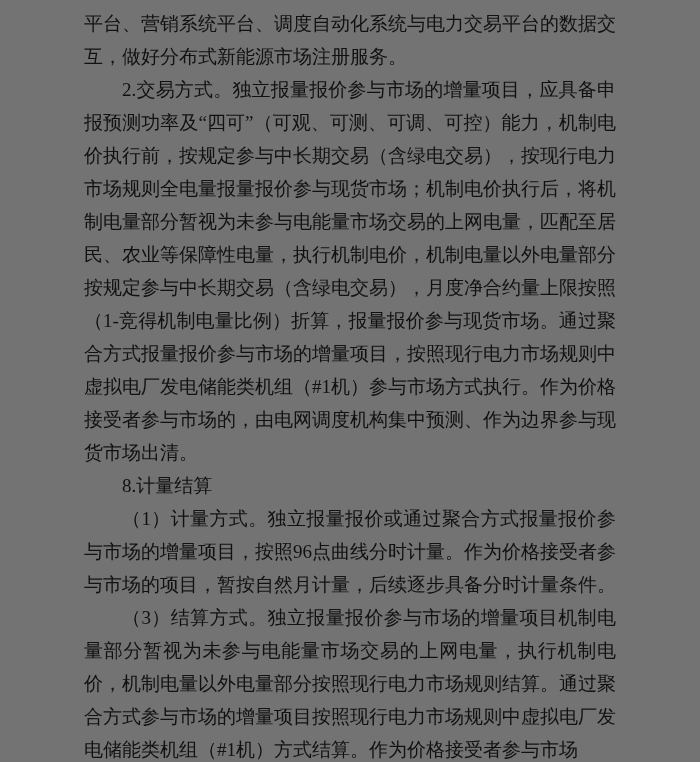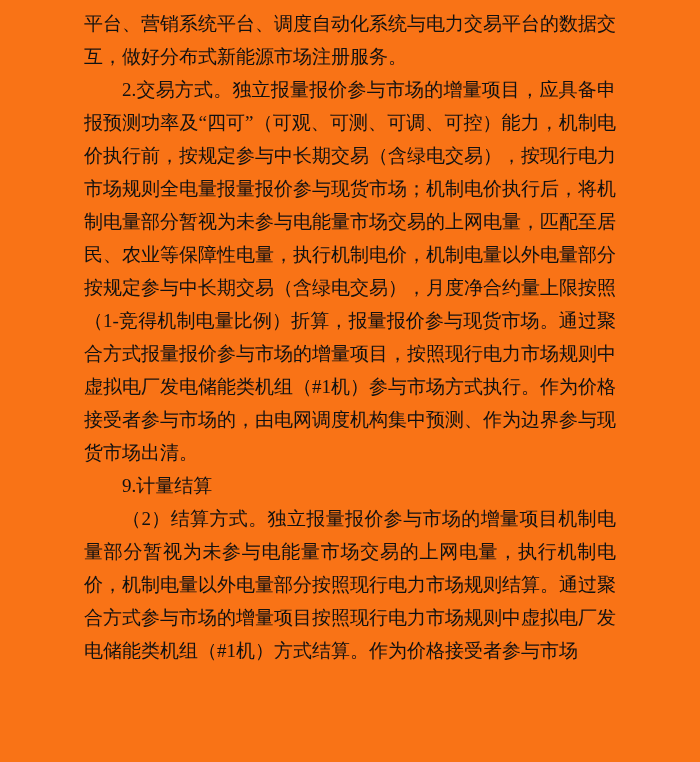--- a/index.html
+++ b/index.html
@@ -7,21 +7,21 @@
     padding: 0;
     background: #ffffff;
   }
   .doc-page {
     position: relative;
     width: 700px;
     height: 762px;
     margin: 0 auto;
     box-sizing: border-box;
     padding: 7px 84px 0 84px;
-    background: #f97316;
+    background: #737373;
     color: #111111;
     font-family: "Liberation Serif", "DejaVu Serif", serif;
     font-size: 19px;
     line-height: 33px;
     overflow: hidden;
   }
   .para {
     margin: 0;
     text-align: justify;
   }
@@ -34,18 +34,19 @@
 </style>
 </head>
 <body>
 
 <div class="doc-page">
 
   <p class="para"><span>平台、营销系统平台、调度自动化系统与电力交易平台的数据交互，做好分布式新能源市场注册服务。</span></p>
 
   <p class="para indent"><span class="bold">2.交易方式。</span><span>独立报量报价参与市场的增量项目，应具备申报预测功率及“四可”（可观、可测、可调、可控）能力，机制电价执行前，按规定参与中长期交易（含绿电交易），按现行电力市场规则全电量报量报价参与现货市场；机制电价执行后，将机制电量部分暂视为未参与电能量市场交易的上网电量，匹配至居民、农业等保障性电量，执行机制电价，机制电量以外电量部分按规定参与中长期交易（含绿电交易），月度净合约量上限按照（1-竞得机制电量比例）折算，报量报价参与现货市场。通过聚合方式报量报价参与市场的增量项目，按照现行电力市场规则中虚拟电厂发电储能类机组（#1机）参与市场方式执行。作为价格接受者参与市场的，由电网调度机构集中预测、作为边界参与现货市场出清。</span></p>
 
-  <p class="para indent"><span class="bold">9.计量结算</span></p>
+  <p class="para indent"><span class="bold">8.计量结算</span></p>
 
+  <p class="para indent"><span>（1）计量方式。独立报量报价或通过聚合方式报量报价参与市场的增量项目，按照96点曲线分时计量。作为价格接受者参与市场的项目，暂按自然月计量，后续逐步具备分时计量条件。</span></p>
 
-  <p class="para indent"><span>（2）结算方式。独立报量报价参与市场的增量项目机制电量部分暂视为未参与电能量市场交易的上网电量，执行机制电价，机制电量以外电量部分按照现行电力市场规则结算。通过聚合方式参与市场的增量项目按照现行电力市场规则中虚拟电厂发电储能类机组（#1机）方式结算。作为价格接受者参与市场</span></p>
+  <p class="para indent"><span>（3）结算方式。独立报量报价参与市场的增量项目机制电量部分暂视为未参与电能量市场交易的上网电量，执行机制电价，机制电量以外电量部分按照现行电力市场规则结算。通过聚合方式参与市场的增量项目按照现行电力市场规则中虚拟电厂发电储能类机组（#1机）方式结算。作为价格接受者参与市场</span></p>
 
 </div>
 
 </body></html>

